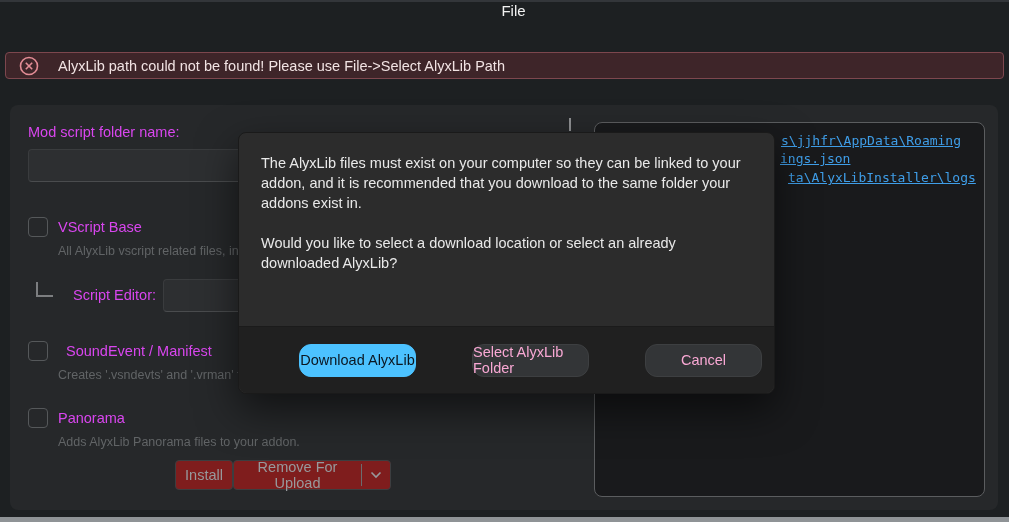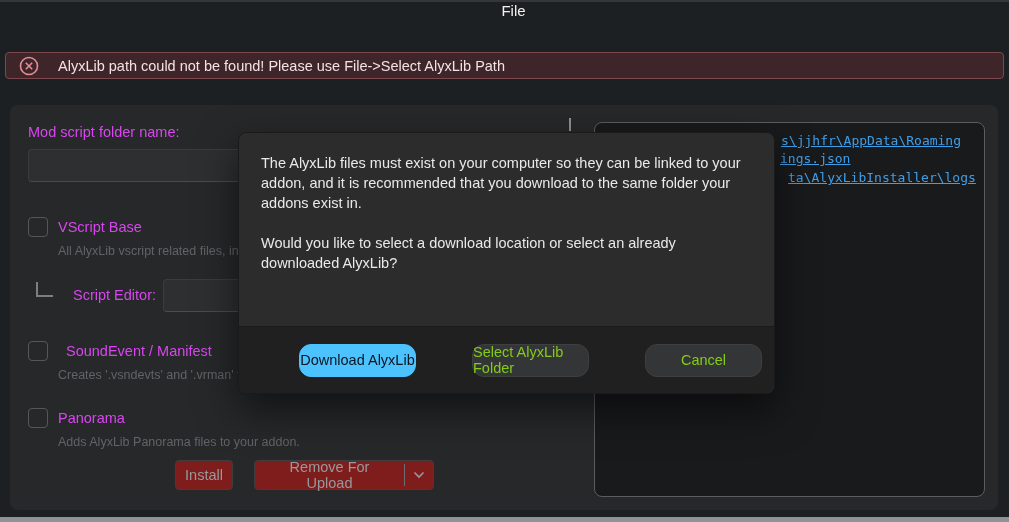--- a/index.html
+++ b/index.html
@@ -89,21 +89,21 @@
     background: #202020; border-top: 1px solid #1b1b1b;
     border-radius: 0 0 8px 8px;
     display: flex; gap: 8px; align-items: center; padding: 0 12px;
   }
   .dlg-btn {
     flex: 1; height: 33px; border-radius: 12px; font-size: 14.5px;
     font-family: "Liberation Sans", sans-serif;
     display: flex; align-items: center; justify-content: center; cursor: pointer; margin-left: 48px;
   }
   .dlg-btn-accent { background: #4cc2ff; border: 1px solid #4cc2ff; color: #0b1620; }
-  .dlg-btn-secondary { background: #333537; border: 1px solid #3d3f41; color: #84cc16; }
+  .dlg-btn-secondary { background: #333537; border: 1px solid #3d3f41; color: #f9a8d4; }
 
   
   .bottom-strip { position: absolute; left: 0; right: 0; bottom: 0; height: 5px; background: #8f9396; }
 </style>
 </head>
 <body>
 
 <div class="menubar">
   <span class="menu-item">File</span>
   <span class="menu-item disabled">Addon</span>
@@ -137,21 +137,21 @@
   <div class="dim-label" style="left:36px; top:238px;margin-left:20px;">SoundEvent / Manifest</div>
   <div class="dim-desc" style="left:48px; top:263px;">Creates '.vsndevts' and '.vrman' fil</div>
 
   <div class="checkbox" style="left:18px; top:303px;"></div>
   <div class="dim-label" style="left:48px; top:305px;">Panorama</div>
   <div class="dim-desc" style="left:48px; top:330px;">Adds AlyxLib Panorama files to your addon.</div>
 
   <div class="dim-btn" style="left:165px; top:355px; width:58px;">
     <span>Install</span>
   </div>
-  <div class="dim-btn split-btn" style="left:244px; top:355px; width:180px;">
+  <div class="dim-btn split-btn" style="left:223px; top:355px; width:158px;">
     <span class="split-main">Remove For Upload</span>
     <span class="split-divider"></span>
     <span class="split-chevron">
       <svg width="12" height="8" viewBox="0 0 12 8">
           <polyline points="1.5,1.5 6,6 10.5,1.5" fill="none" stroke="#97999c" stroke-width="1.6"></polyline>
         </svg>
     </span>
   </div>
 </div>
 

